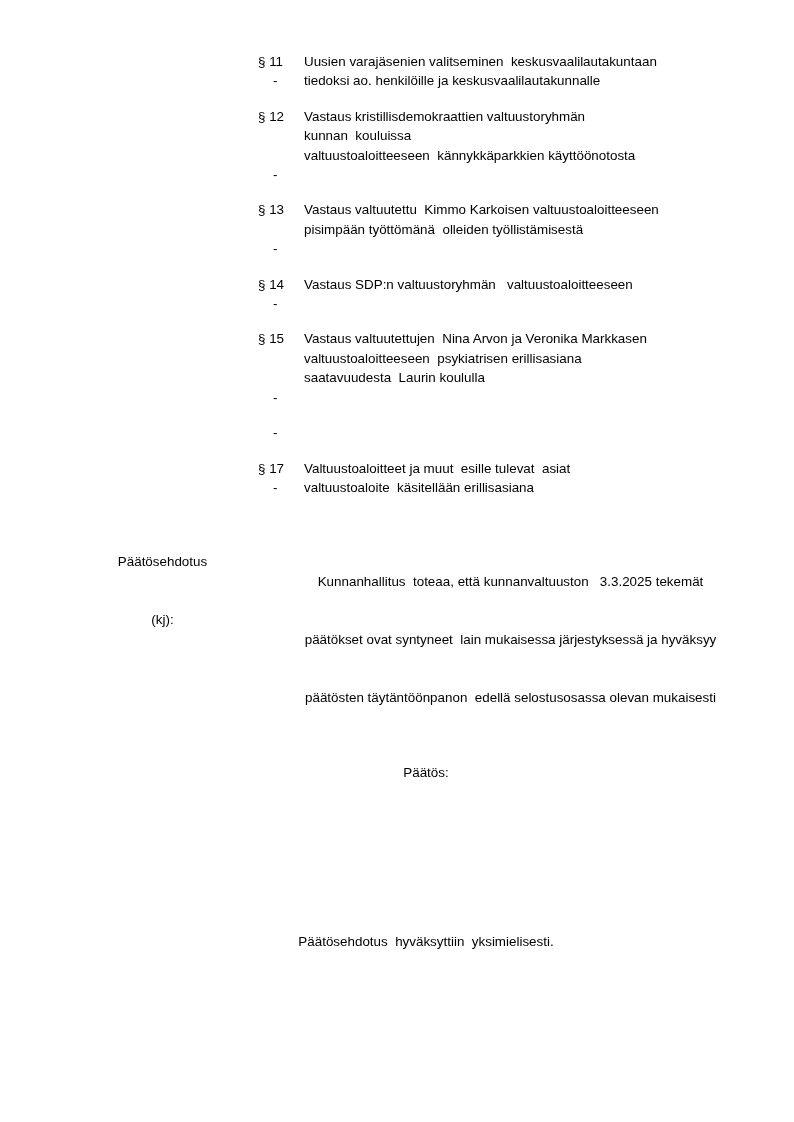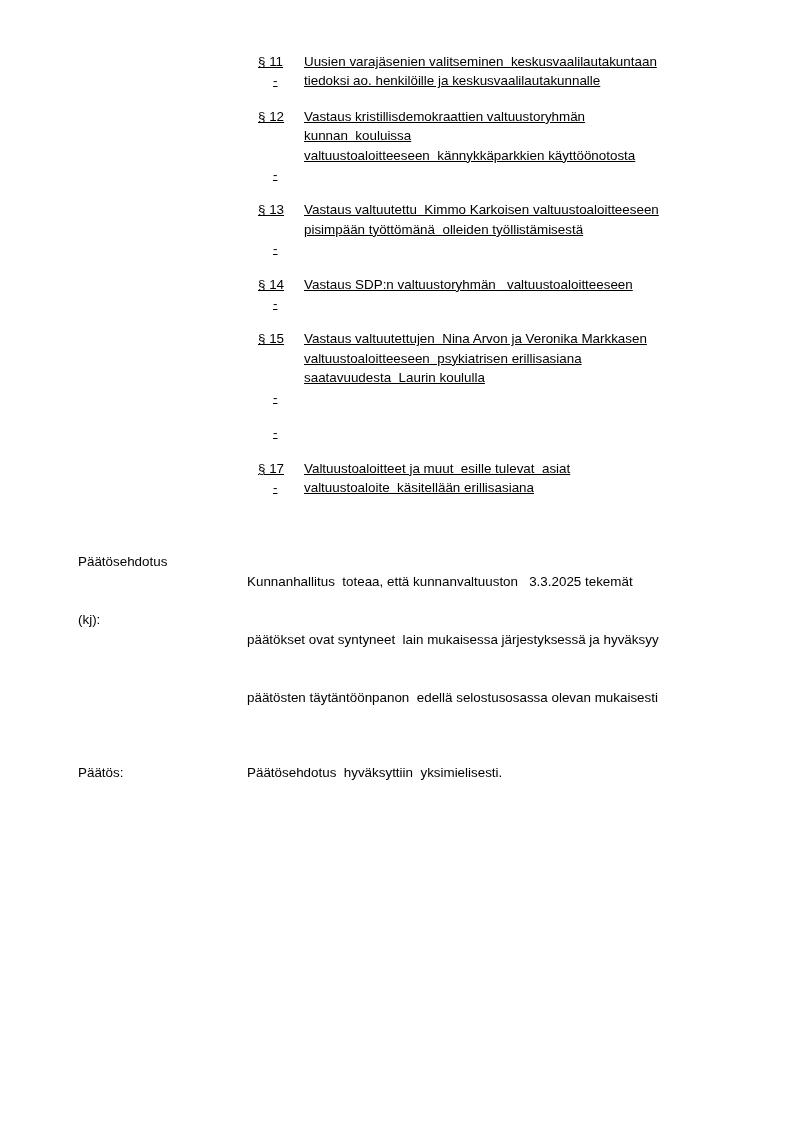--- a/index.html
+++ b/index.html
@@ -19,56 +19,57 @@
     line-height: 19.4px;
     padding: 52px 20px 0 78px;
     box-sizing: border-box;
     overflow: hidden;
   }
   .agenda {
     margin-left: 180px;
   }
   .section {
     margin-bottom: 16px;
-    text-decoration: underline;
   }
   .line {
     display: flex;
     white-space: pre;
   }
   .marker {
     flex: 0 0 46px;
     box-sizing: border-box;
   }
   .marker.dash {
     padding-left: 15px;
   }
   .text {
     white-space: pre;
     flex: 1 1 auto;
   }
   .resolution {
     margin-top: 0;
+    text-align: center;
   }
   .kv-row {
     display: flex;
   }
   .kv-label {
     flex: 0 0 169px;
     white-space: pre;
   }
   .kv-body {
     white-space: pre;
     flex: 1 1 auto;
   }
   .offset-one-line {
     padding-top: 19.4px;
   }
   .decision-row {
     margin-top: 17px;
+    flex-direction: column;
   }
 </style>
 </head>
 <body>
 
 <div class="page">
 
   <div class="agenda" id="agenda">
       <div class="section">
         <div class="line"><span class="marker">§ 11</span><span class="text">Uusien varajäsenien valitseminen  keskusvaalilautakuntaan</span></div>

